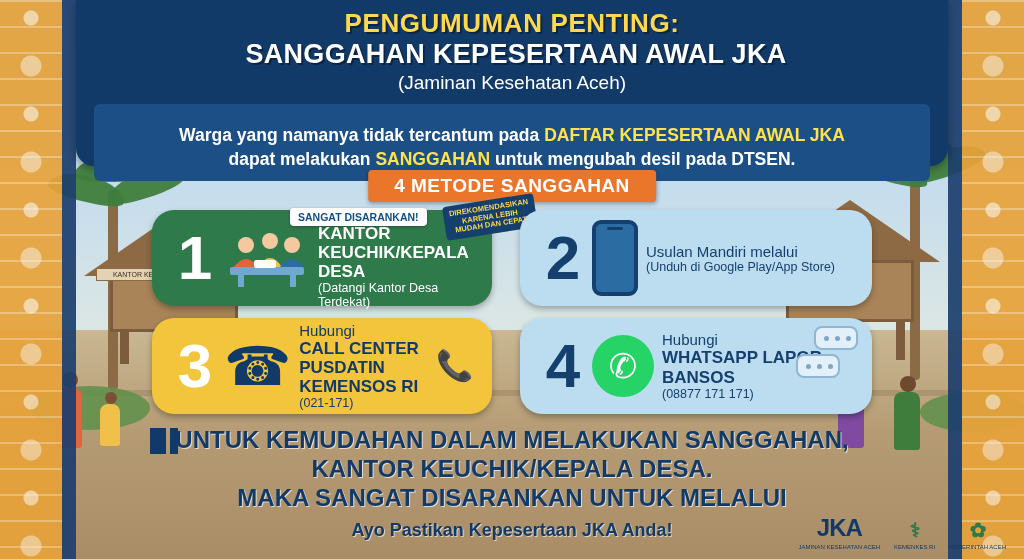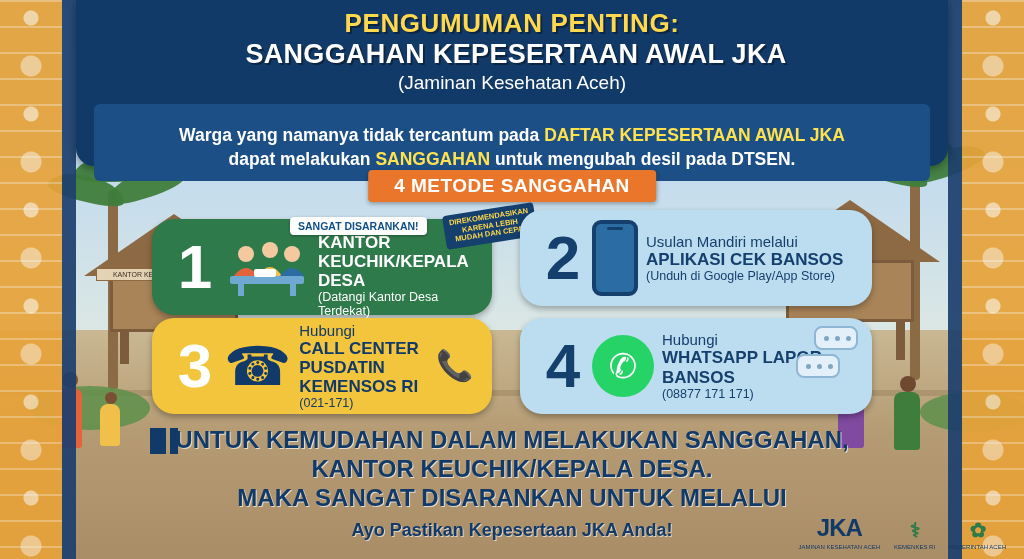--- a/index.html
+++ b/index.html
@@ -101,21 +101,21 @@
   }
   .card .num{
     font-size:62px; font-weight:bold; line-height:1; width:58px; text-align:center; flex:0 0 58px;
   }
   .card .icon{ flex:0 0 auto; display:flex; align-items:center; justify-content:center; }
   .card .txt{ flex:1 1 auto; padding-left:8px; }
   .card .t1{ font-size:15px; }
   .card .t2{ font-size:17px; font-weight:bold; line-height:1.12; }
   .card .t3{ font-size:12.5px; }
 
-  #card1{ left:152px; top:219px; width:340px; height:96px; background:#2f7a4b; }
+  #card1{ left:152px; top:210px; width:340px; height:96px; background:#2f7a4b; }
   #card1 .num{ color:#ffffff; }
   #card1 .txt{ color:#ffffff; }
   #card2{ left:520px; top:210px; width:352px; height:96px; background:#bcdcef; }
   #card2 .num{ color:#15406e; }
   #card2 .txt{ color:#15406e; }
   #card3{ left:152px; top:318px; width:340px; height:96px; background:#f2c53d; }
   #card3 .num{ color:#ffffff; }
   #card3 .txt{ color:#123a68; }
   #card4{ left:520px; top:318px; width:352px; height:96px; background:#bcdcef; }
   #card4 .num{ color:#15406e; }
@@ -268,21 +268,20 @@
     </div>
   </div>
 
   <div class="card" id="card2">
     <div class="num">2</div>
     <div class="icon">
       <div class="ic-phone"></div>
     </div>
     <div class="txt">
       <div class="t1">Usulan Mandiri melalui</div>
-      <div class="t2">APLIKASI CEK BANSOS</div>
       <div class="t3">(Unduh di Google Play/App Store)</div>
     </div>
   </div>
 
   <div class="card" id="card3">
     <div class="num">3</div>
     <div class="icon">
       <div class="ic-handset">☎</div>
     </div>
     <div class="txt">

